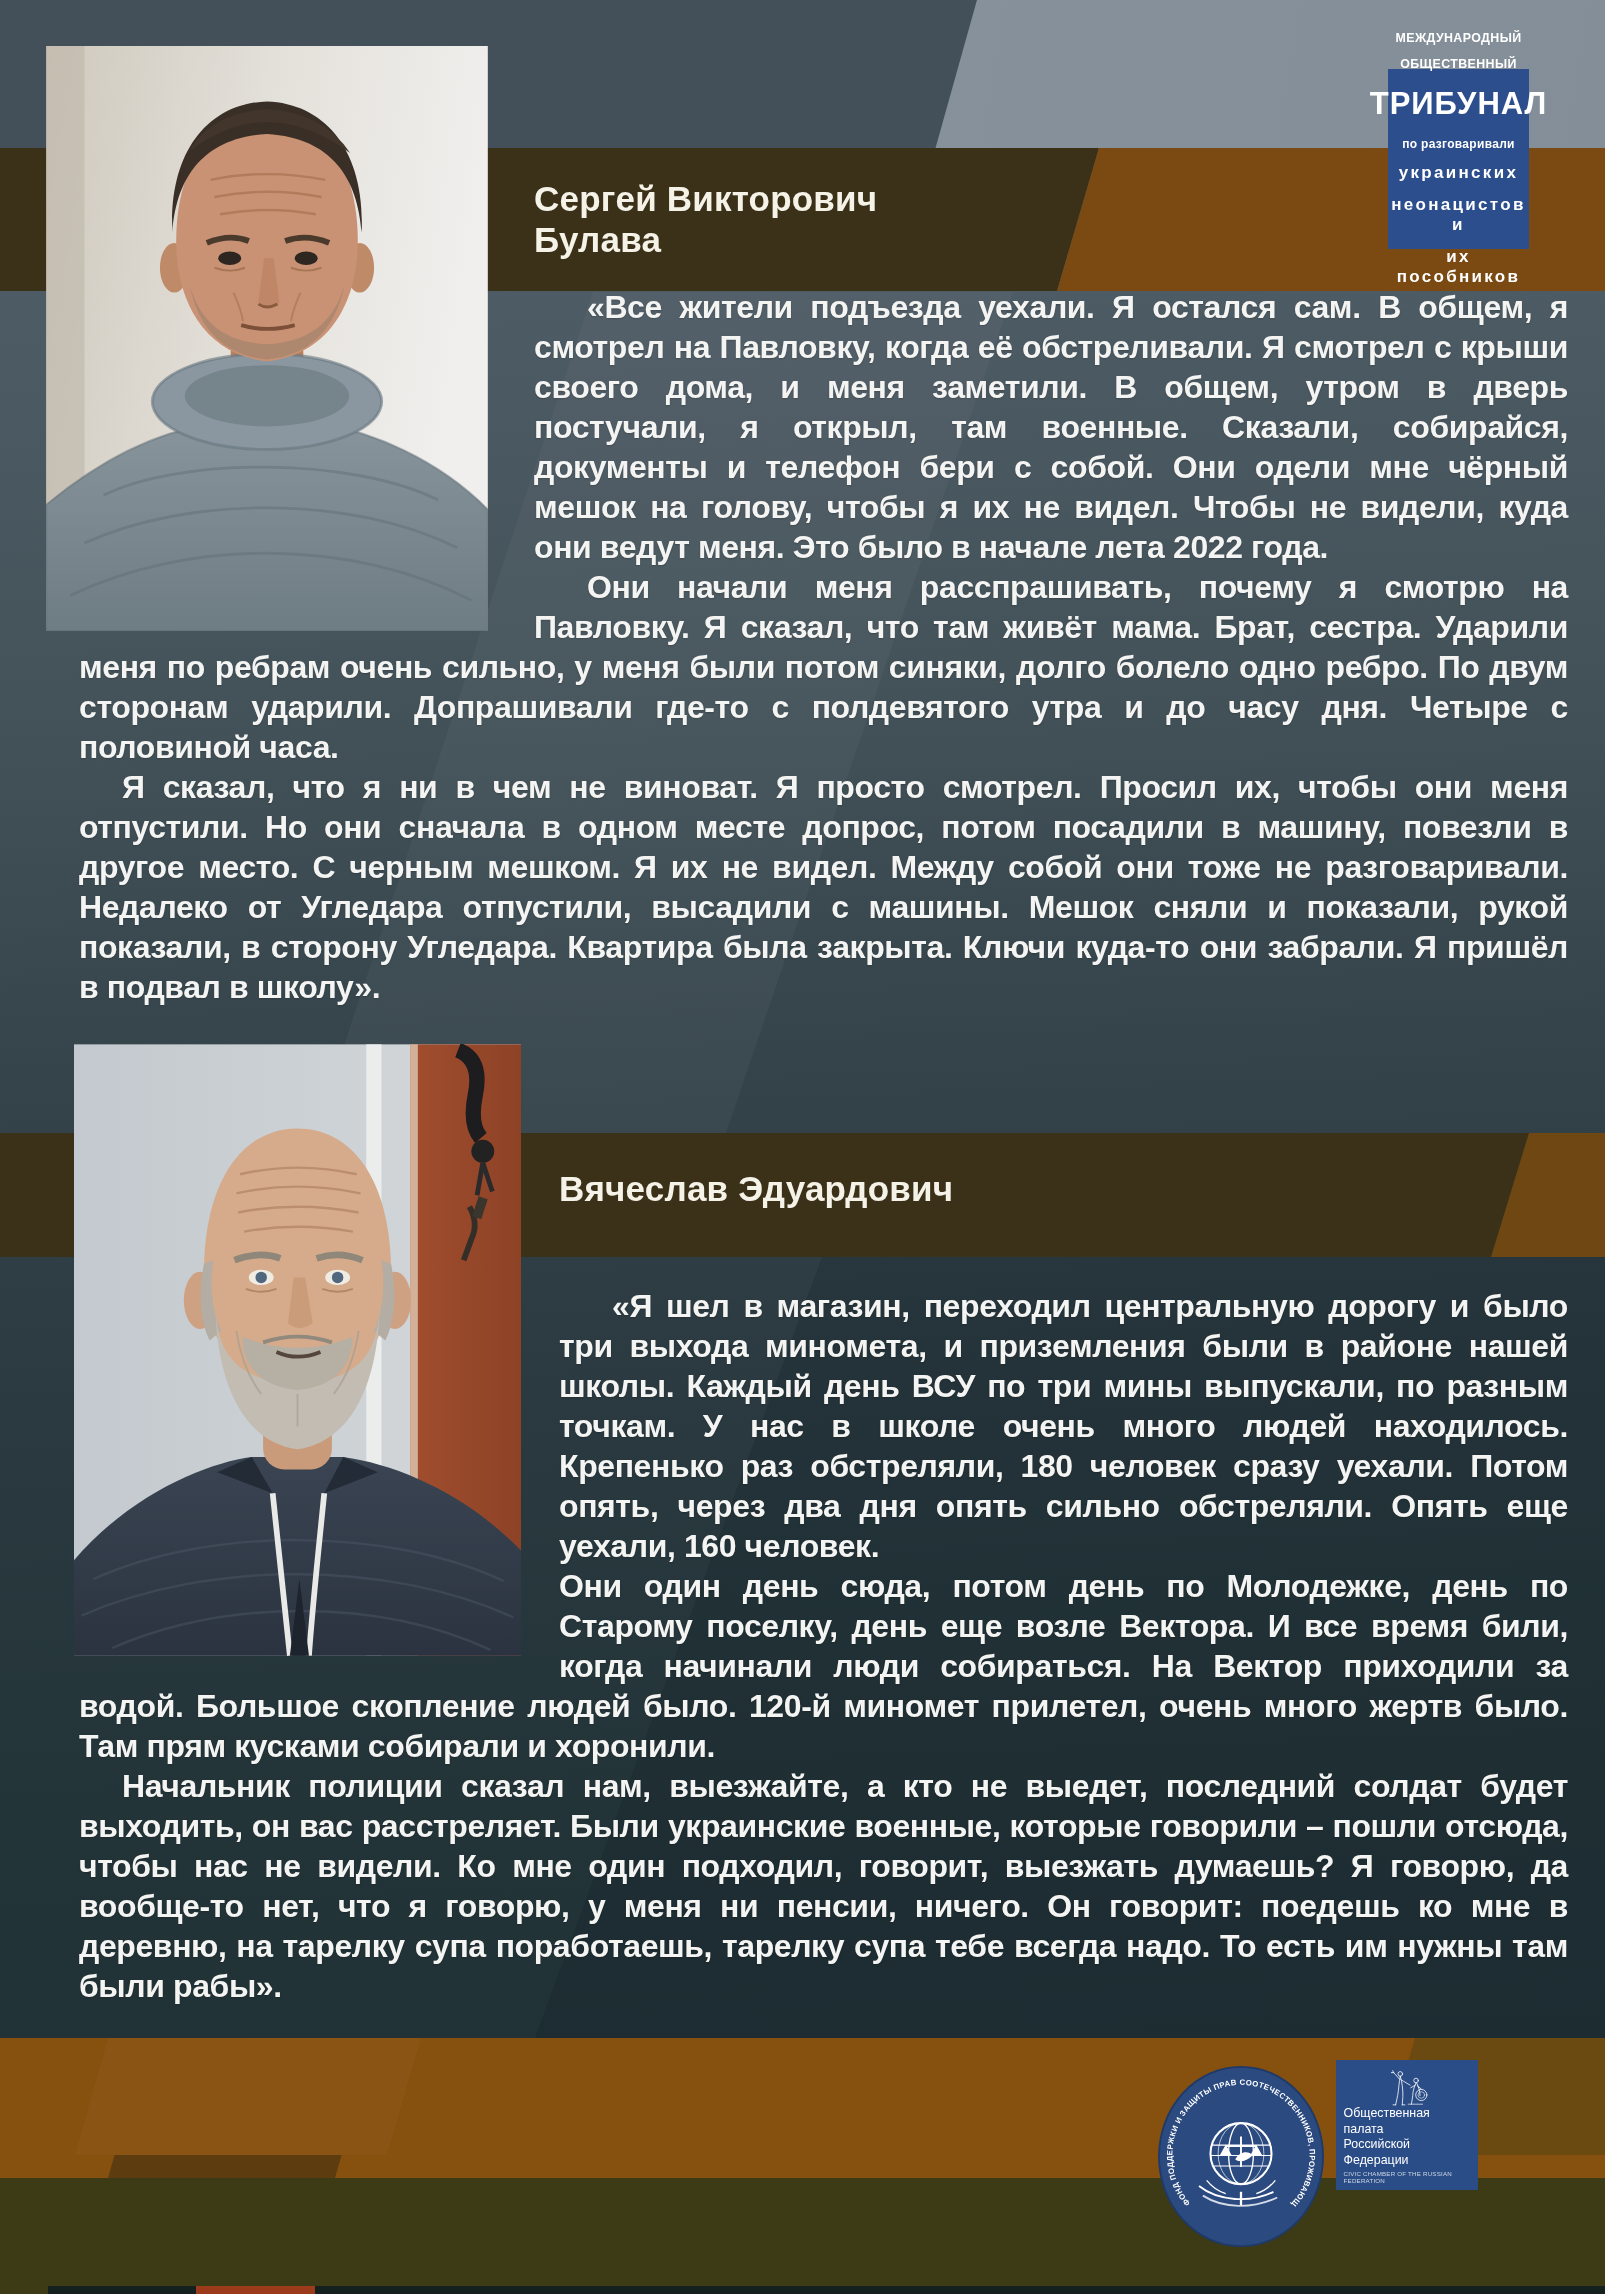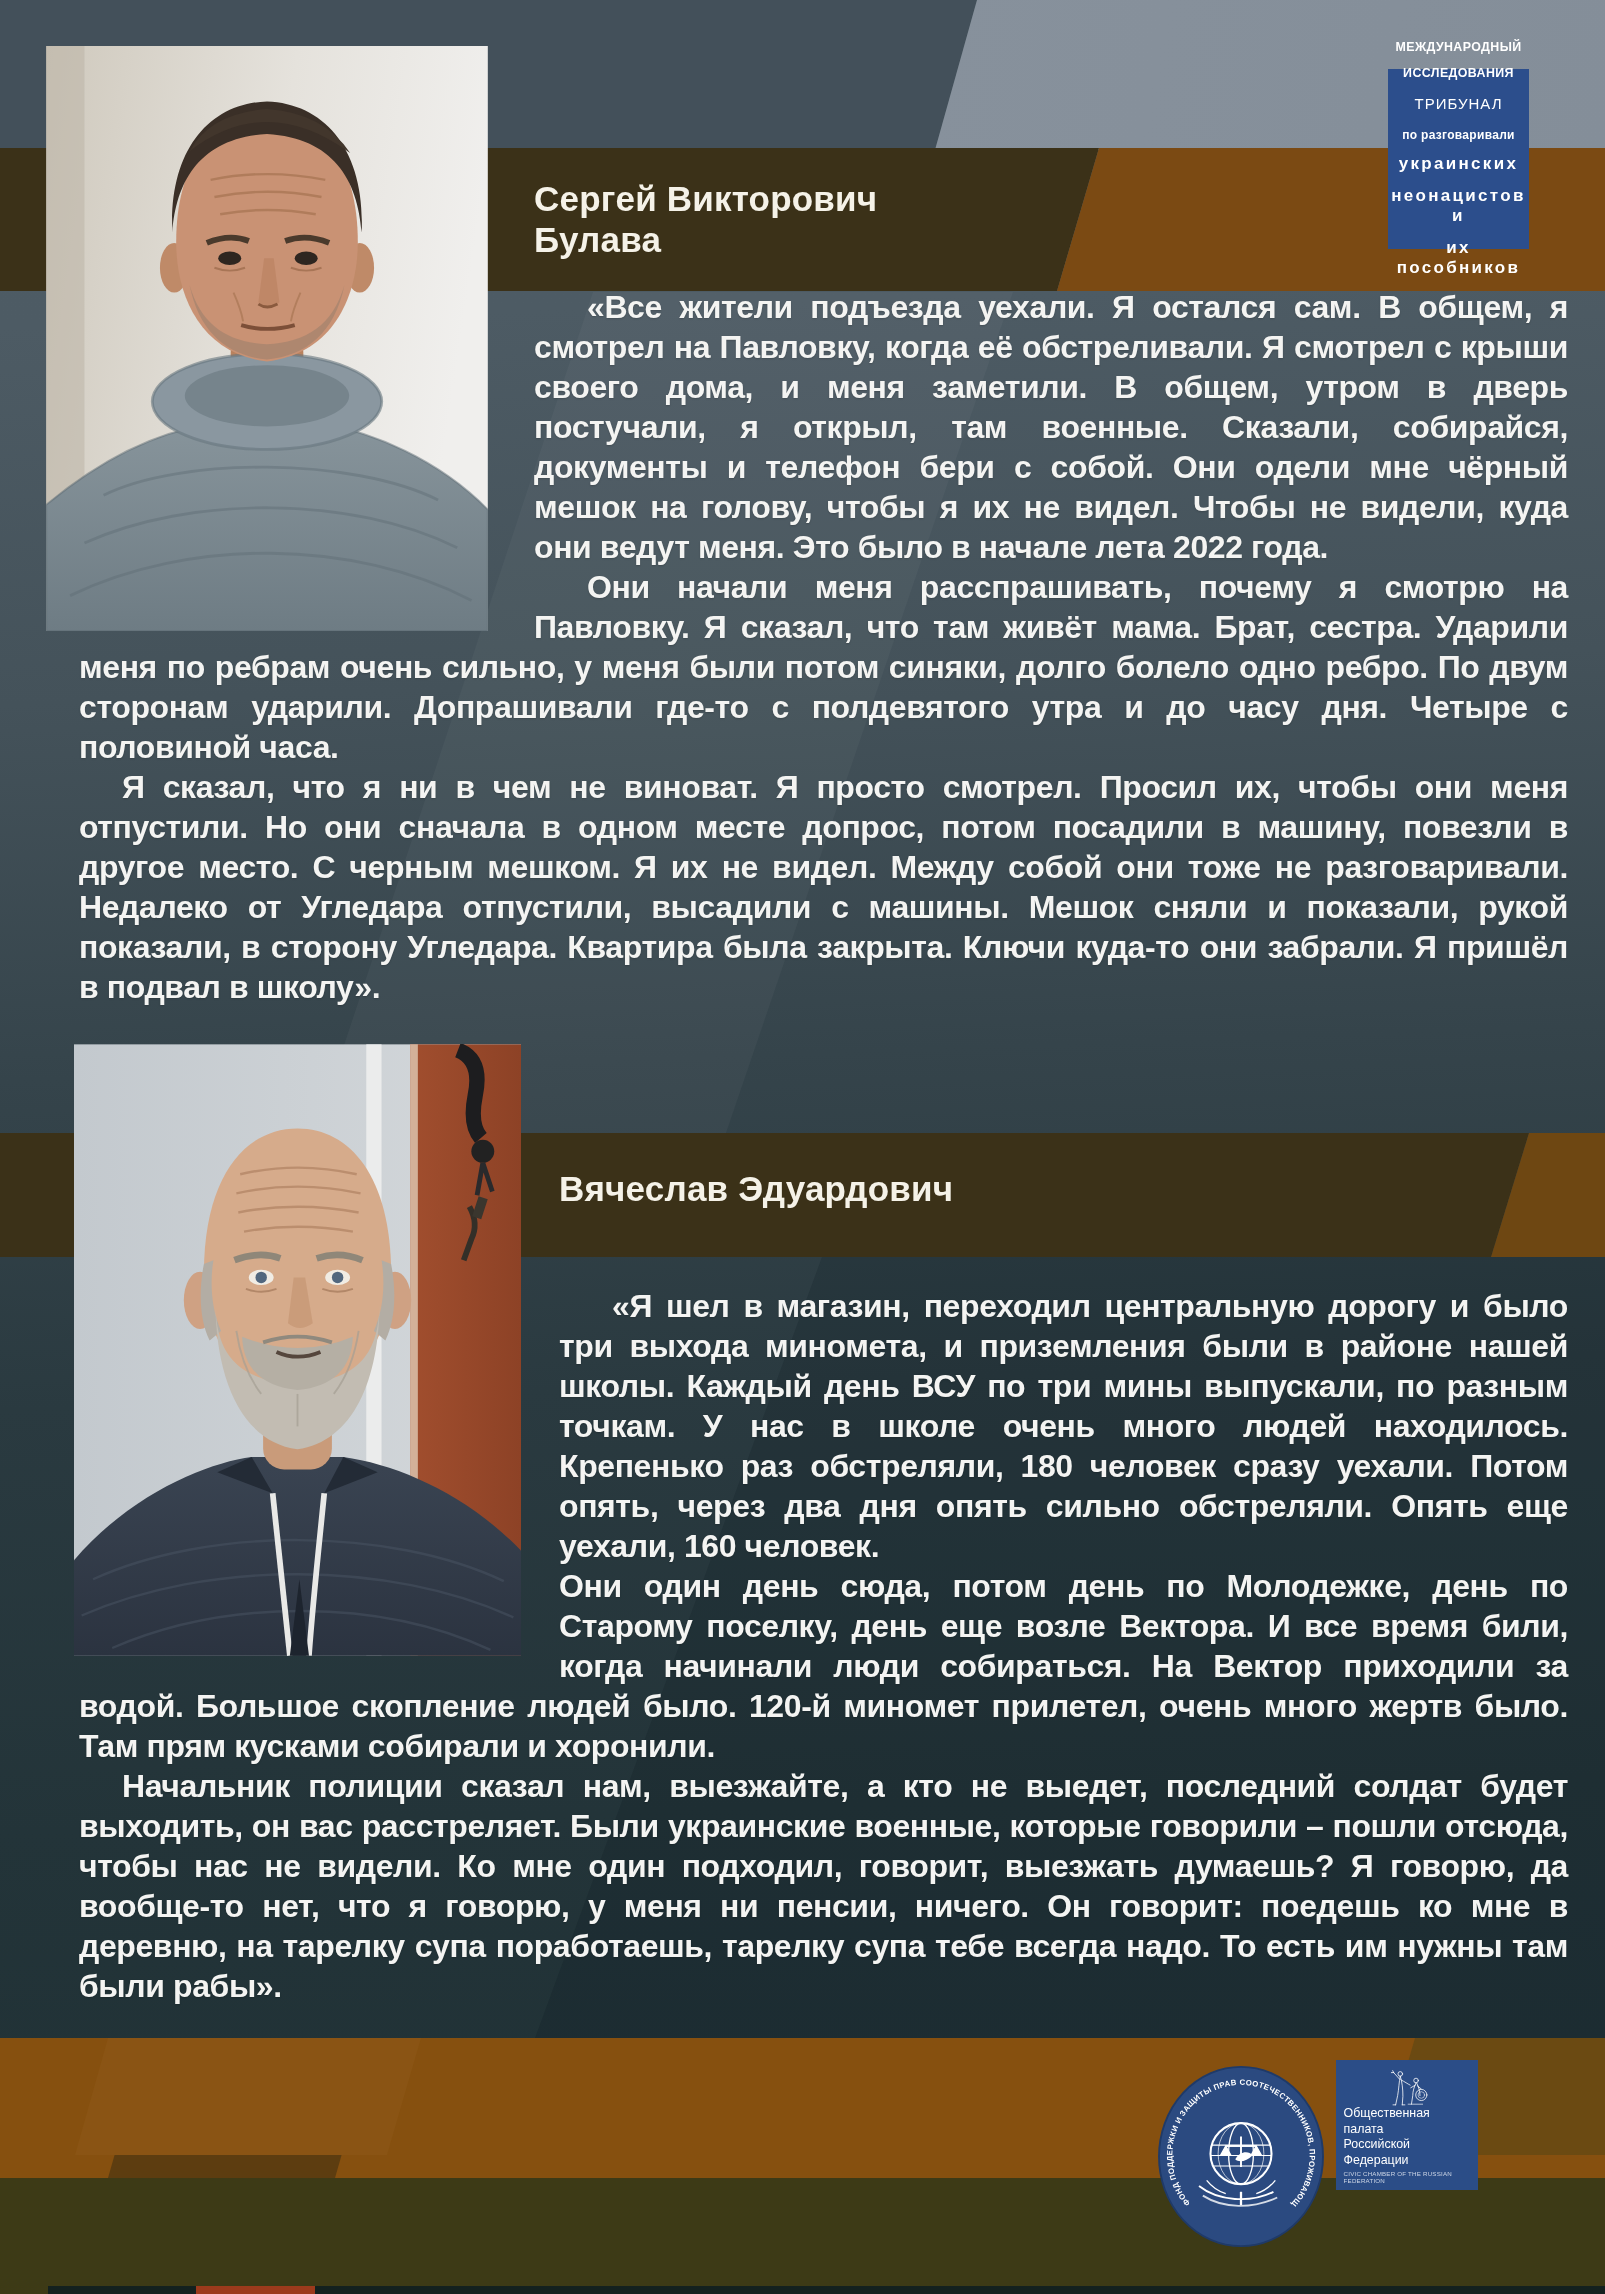--- a/index.html
+++ b/index.html
@@ -57,21 +57,21 @@
   }
   .body-text p.ind{text-indent:53px;}
   .body-text p.ind2{text-indent:43px;}
   
   .tribunal{
     position:absolute;left:1388px;top:69px;width:141px;height:180px;z-index:4;
     background:#2c4e8c;color:#fff;display:flex;flex-direction:column;align-items:center;
     justify-content:center;gap:12px;text-align:center;padding:5.7px 3.8px;box-sizing:border-box;
   }
   .tribunal .l1{font-size:12.4px;font-weight:700;letter-spacing:0.4px;}
-  .tribunal .l3{font-size:15px;font-weight:400;letter-spacing:1px;margin:2.9px 0 3.8px;}
+  .tribunal .l3{font-size:31px;font-weight:700;letter-spacing:1px;margin:2.9px 0 3.8px;}
   .tribunal .l4{font-size:12px;font-weight:700;letter-spacing:0.3px;}
   .tribunal .sp{font-size:17px;font-weight:700;letter-spacing:2.3px;}
   
   .fond{
     position:absolute;left:1011px;top:2062px;width:126px;height:184px;z-index:4;
     background:#2b4d87;color:#fff;display:flex;flex-direction:column;align-items:center;
     justify-content:center;text-align:center;gap:3.8px;
   }
   .fond .f1{font-size:38px;font-weight:700;letter-spacing:1px;}
   .fond .f2{font-size:13px;font-weight:700;letter-spacing:0.5px;}
@@ -107,21 +107,21 @@
       <div class="row2"></div>
       <div class="row2-brown1"></div>
       <div class="row2-brown2"></div>
     </div>
     <div class="bottom-strip"></div>
     <div class="bottom-accent"></div>
   </div>
 
   <div class="tribunal">
     <div class="l1">МЕЖДУНАРОДНЫЙ</div>
-    <div class="l1">ИССЛЕДОВАНИЯ</div>
+    <div class="l1">ОБЩЕСТВЕННЫЙ</div>
     <div class="l3">ТРИБУНАЛ</div>
     <div class="l4">по разговаривали</div>
     <div class="sp">украинских</div>
     <div class="sp">неонацистов и</div>
     <div class="sp">их пособников</div>
   </div>
 
   <div class="section" id="section1">
     <svg id="photo1" class="photo" viewBox="0 0 462 612" role="img">
       <defs>

